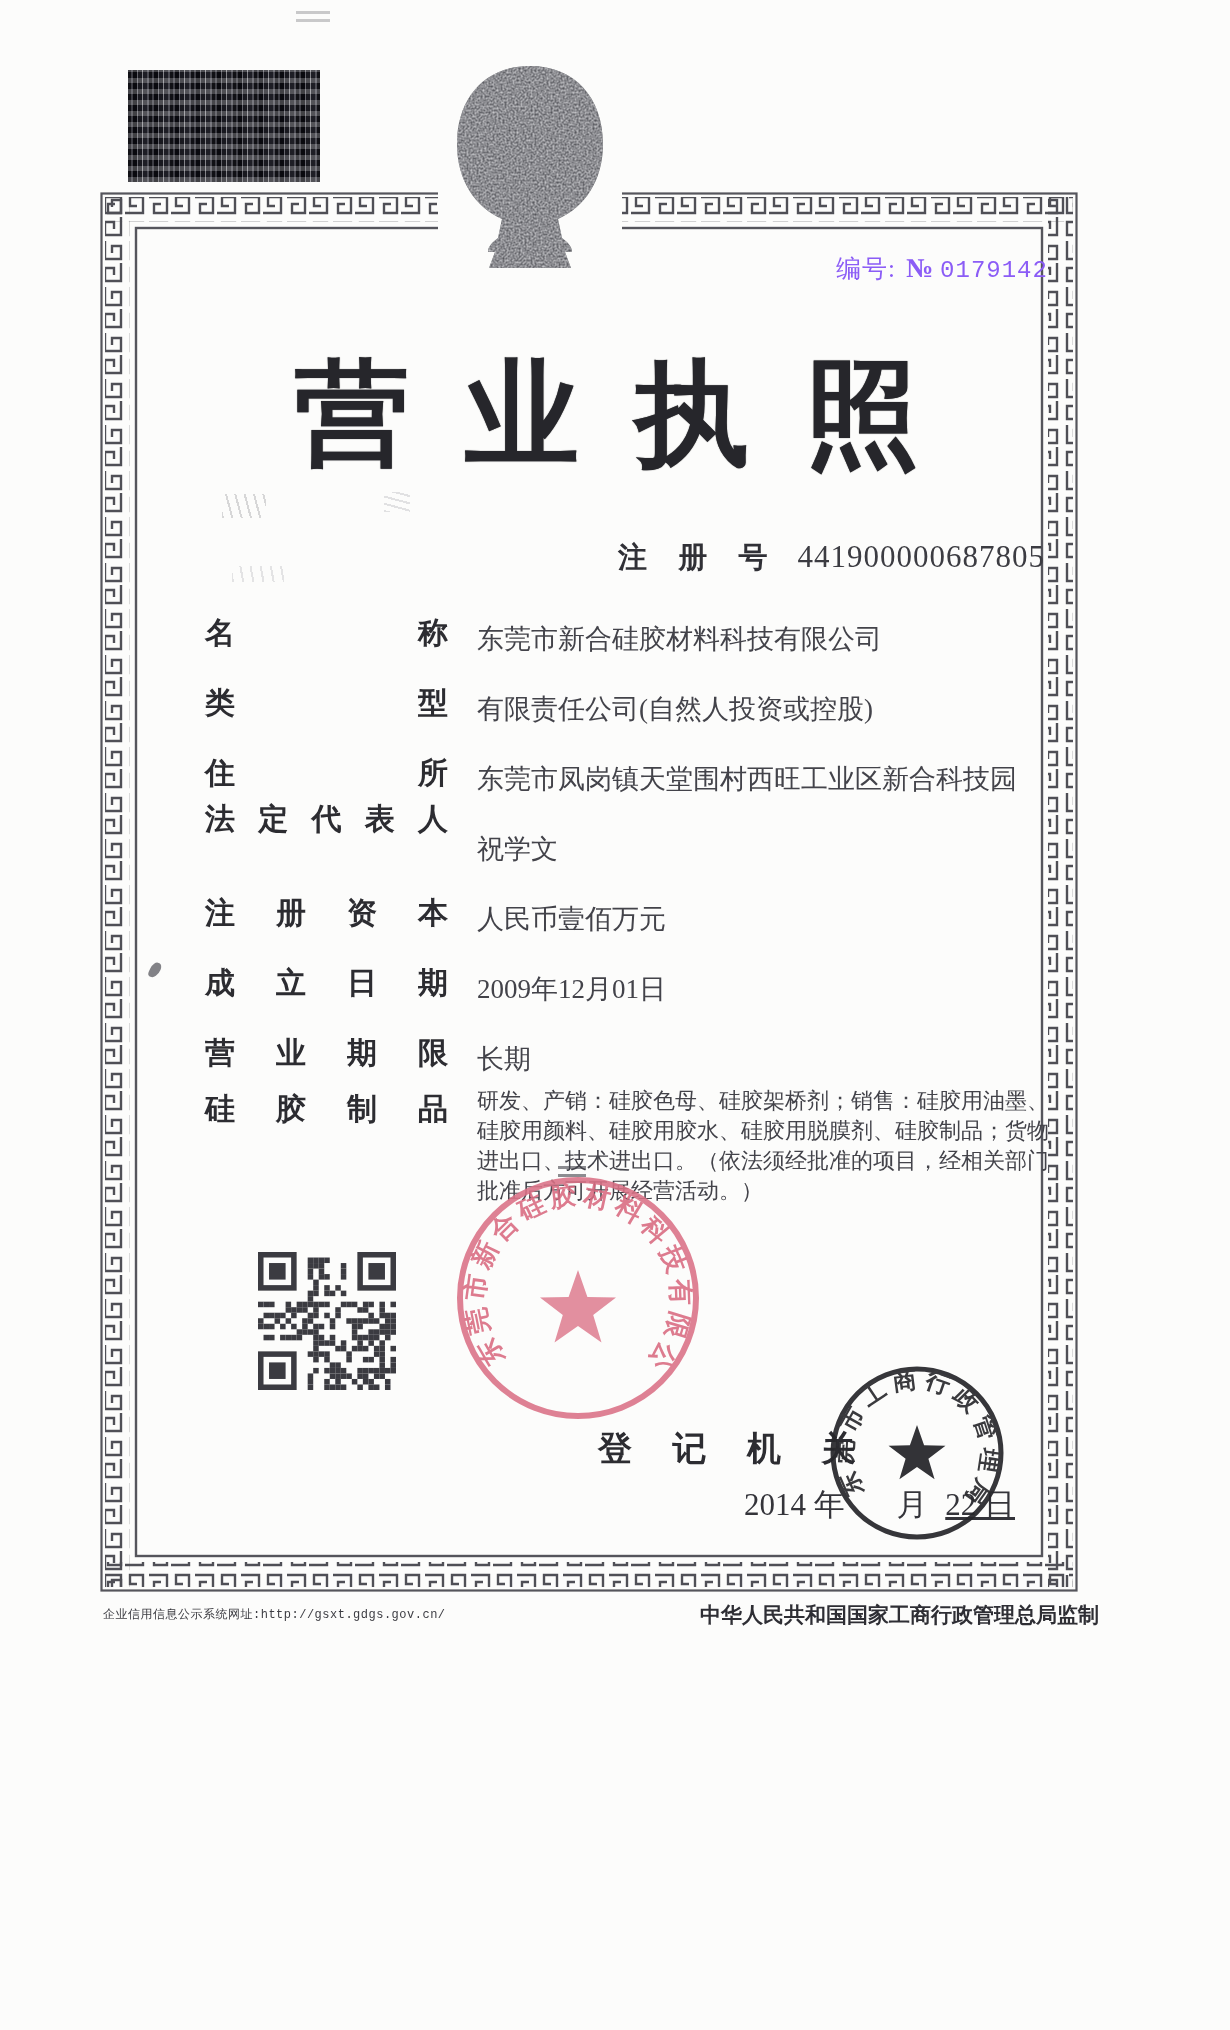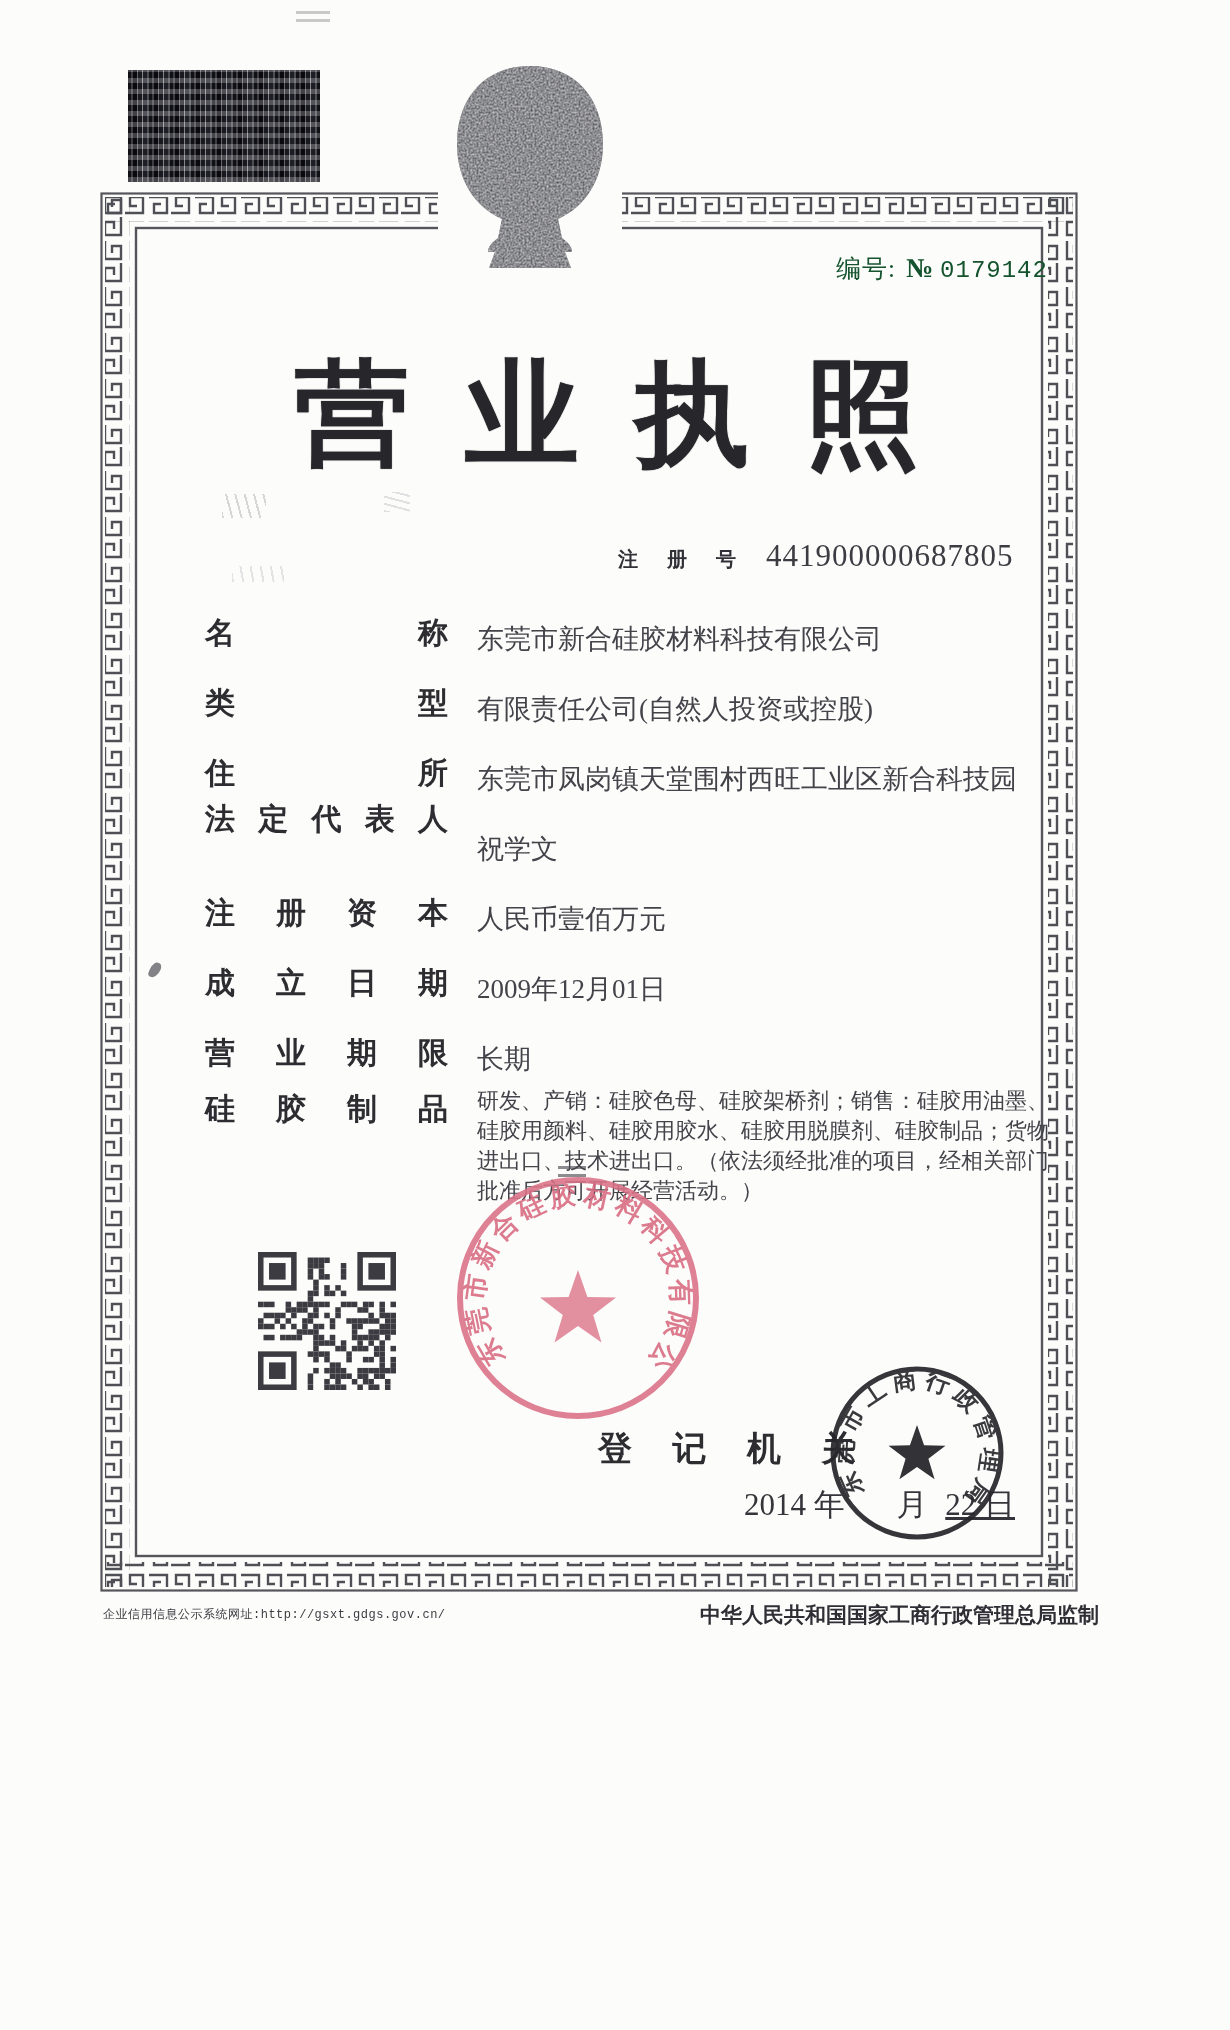--- a/index.html
+++ b/index.html
@@ -30,30 +30,30 @@
     filter:contrast(1.05);}
 
   
   .emblem{position:absolute;left:447px;top:62px;width:166px;height:224px;z-index:3;}
   .emblem-patch{position:absolute;left:438px;top:184px;width:184px;height:54px;background:#fcfcfb;z-index:2;}
 
   
   .frame{position:absolute;left:100px;top:192px;width:978px;height:1400px;z-index:1;}
 
   
-  .serial{position:absolute;left:836px;top:252px;font-size:25px;color:#14532d;z-index:4;letter-spacing:1px;}
+  .serial{position:absolute;left:836px;top:252px;font-size:25px;color:#8b5cf6;z-index:4;letter-spacing:1px;}
   .serial .no-sym{font-weight:700;font-size:27px;padding:0 6px 0 10px;}
   .serial .no-val{font-family:"Liberation Mono",monospace;font-size:24px;letter-spacing:1px;}
 
   .title{position:absolute;left:0;top:338px;width:1214px;text-align:center;z-index:4;
          font-size:114px;font-weight:900;color:#26262b;letter-spacing:56px;text-indent:56px;
          font-family:"Liberation Sans",sans-serif;text-shadow:0 0 1px #3a3a3a;}
 
   .regline{position:absolute;left:618px;top:538px;z-index:4;white-space:nowrap;}
-  .regline .rlabel{font-size:20px;font-weight:700;color:#303036;letter-spacing:12px;}
+  .regline .rlabel{font-size:29px;font-weight:700;color:#303036;letter-spacing:12px;}
   .regline .rvalue{font-size:31px;color:#3c3c42;margin-left:14px;letter-spacing:1px;}
 
   
   .flabel{position:absolute;left:205px;width:243px;font-size:30px;font-weight:700;color:#2c2c31;
           text-align:justify;text-align-last:justify;z-index:4;line-height:1.1;}
   .fvalue{position:absolute;left:477px;width:590px;font-size:27px;color:#43434a;z-index:4;line-height:1.18;}
   .fvalue.small{font-size:22px;line-height:30px;width:586px;}
 
   
   .qr{position:absolute;left:258px;top:1252px;z-index:4;}

